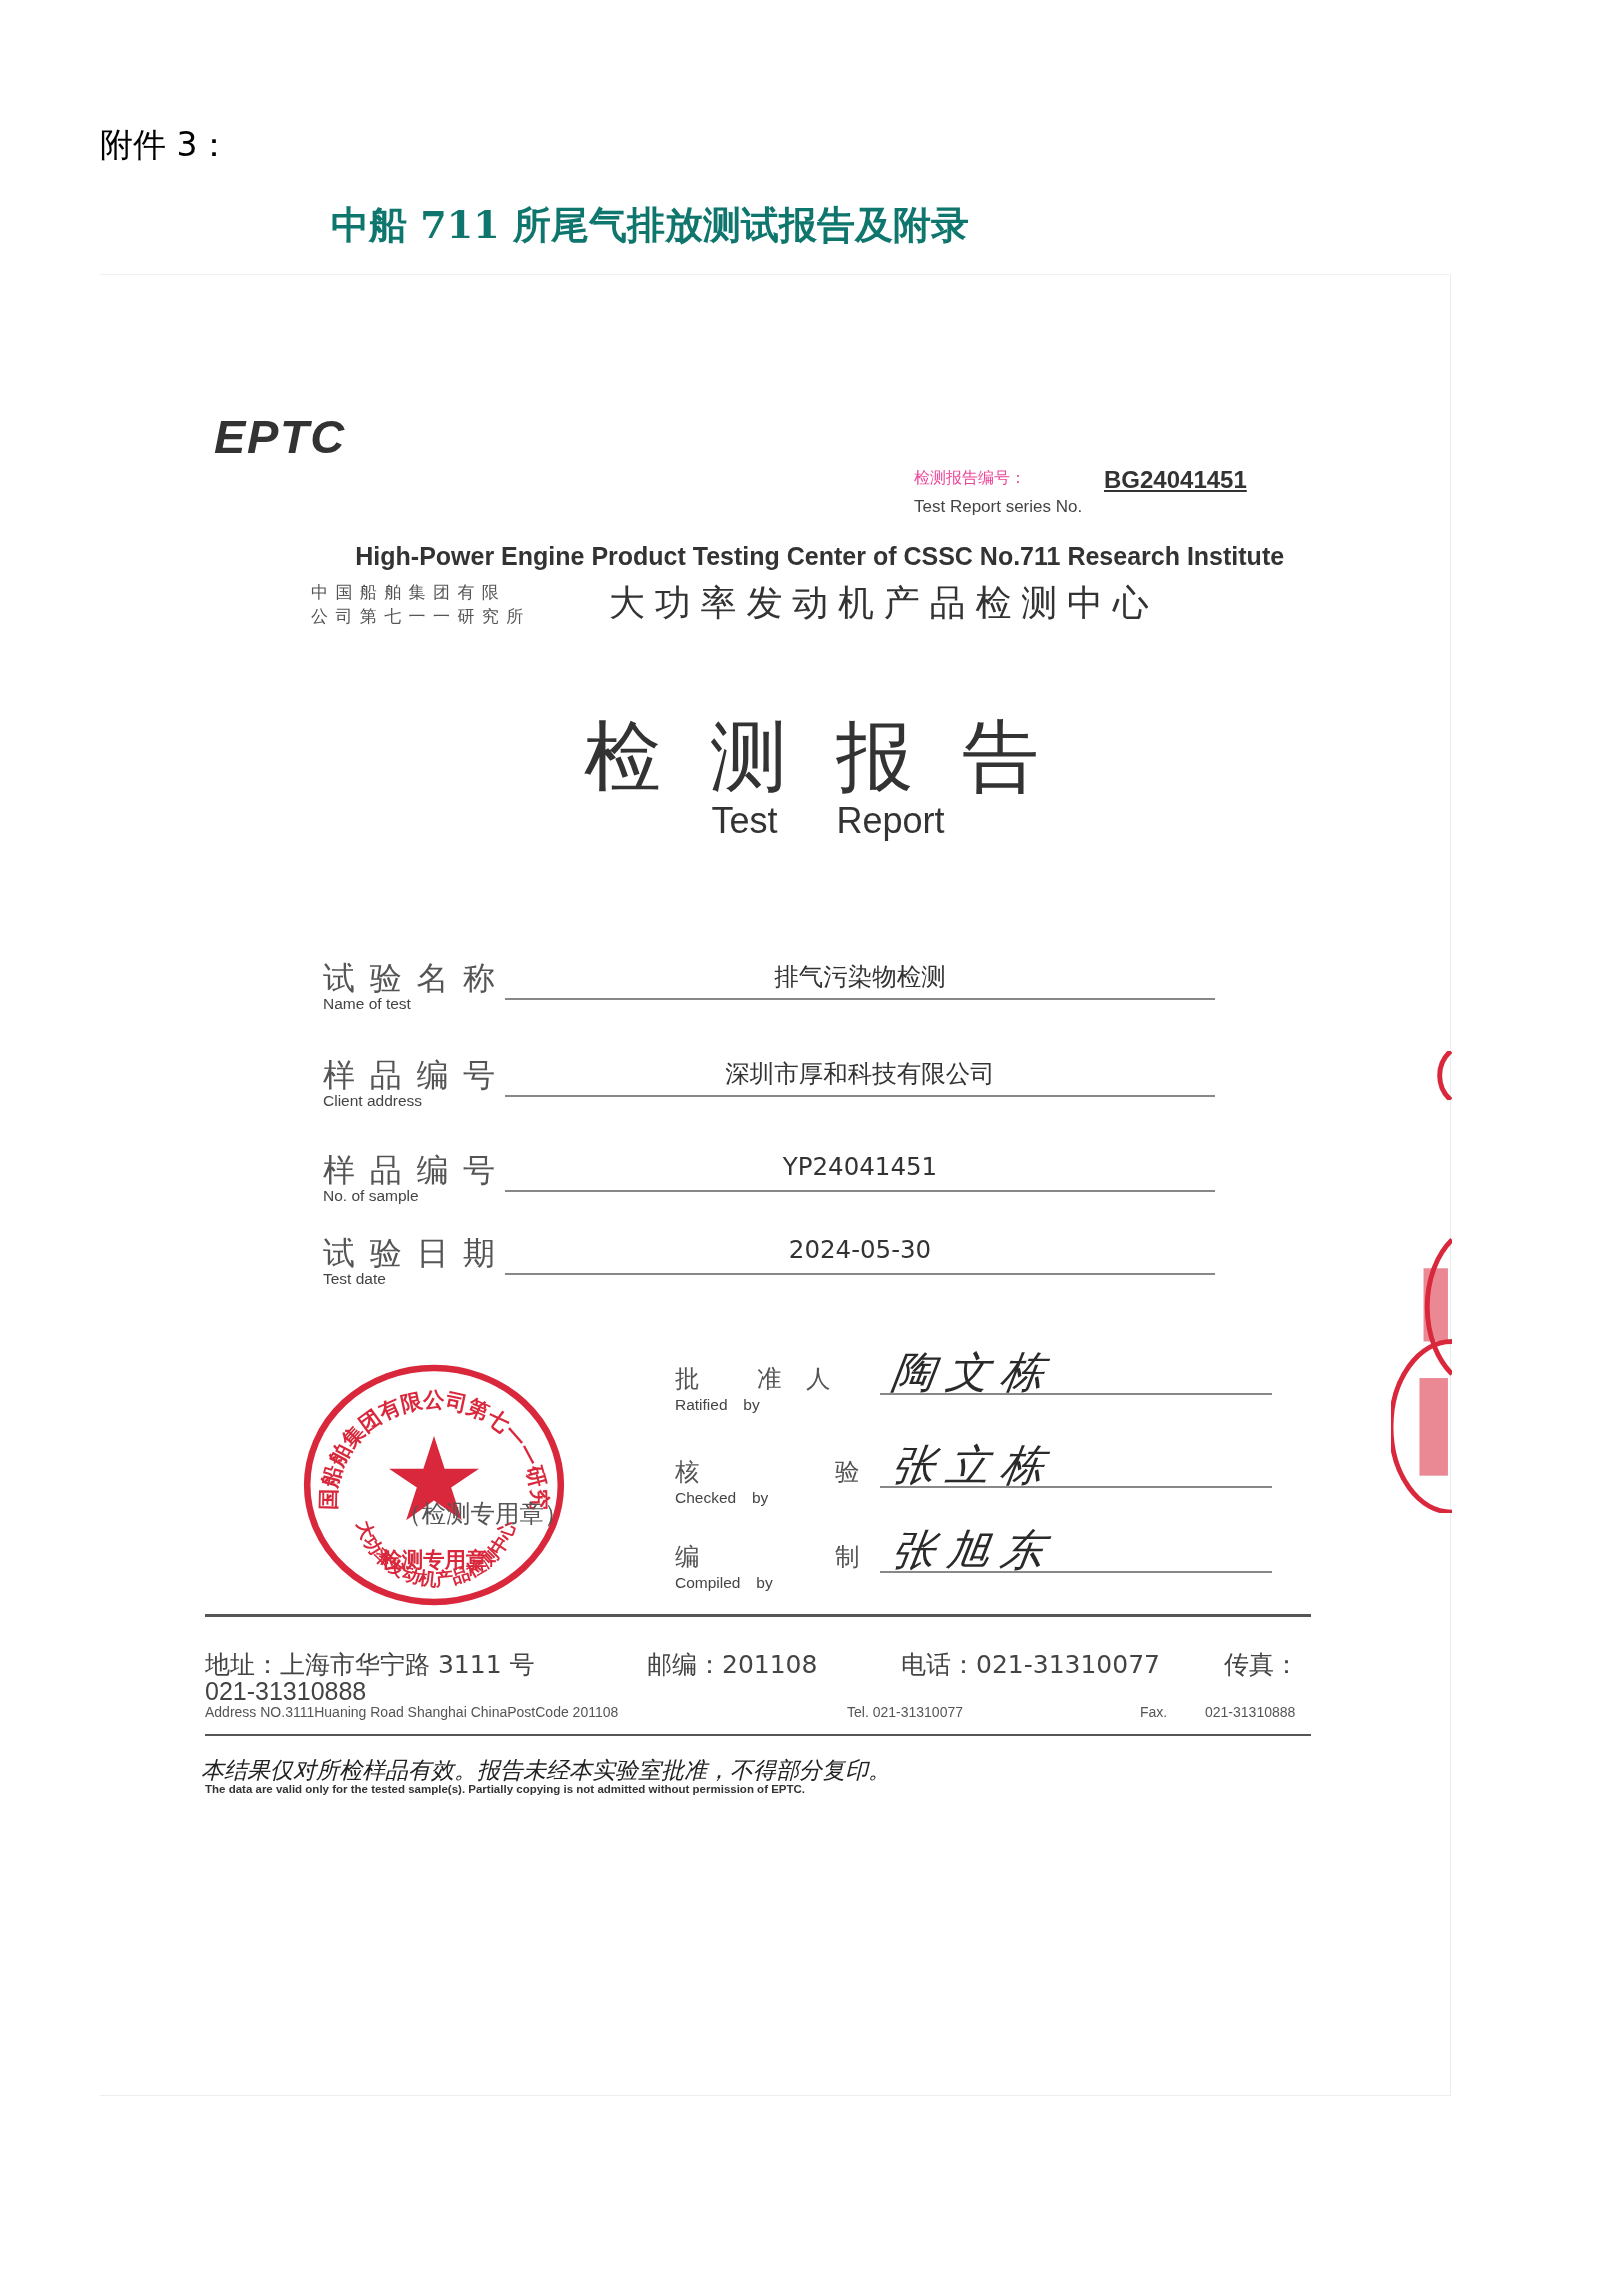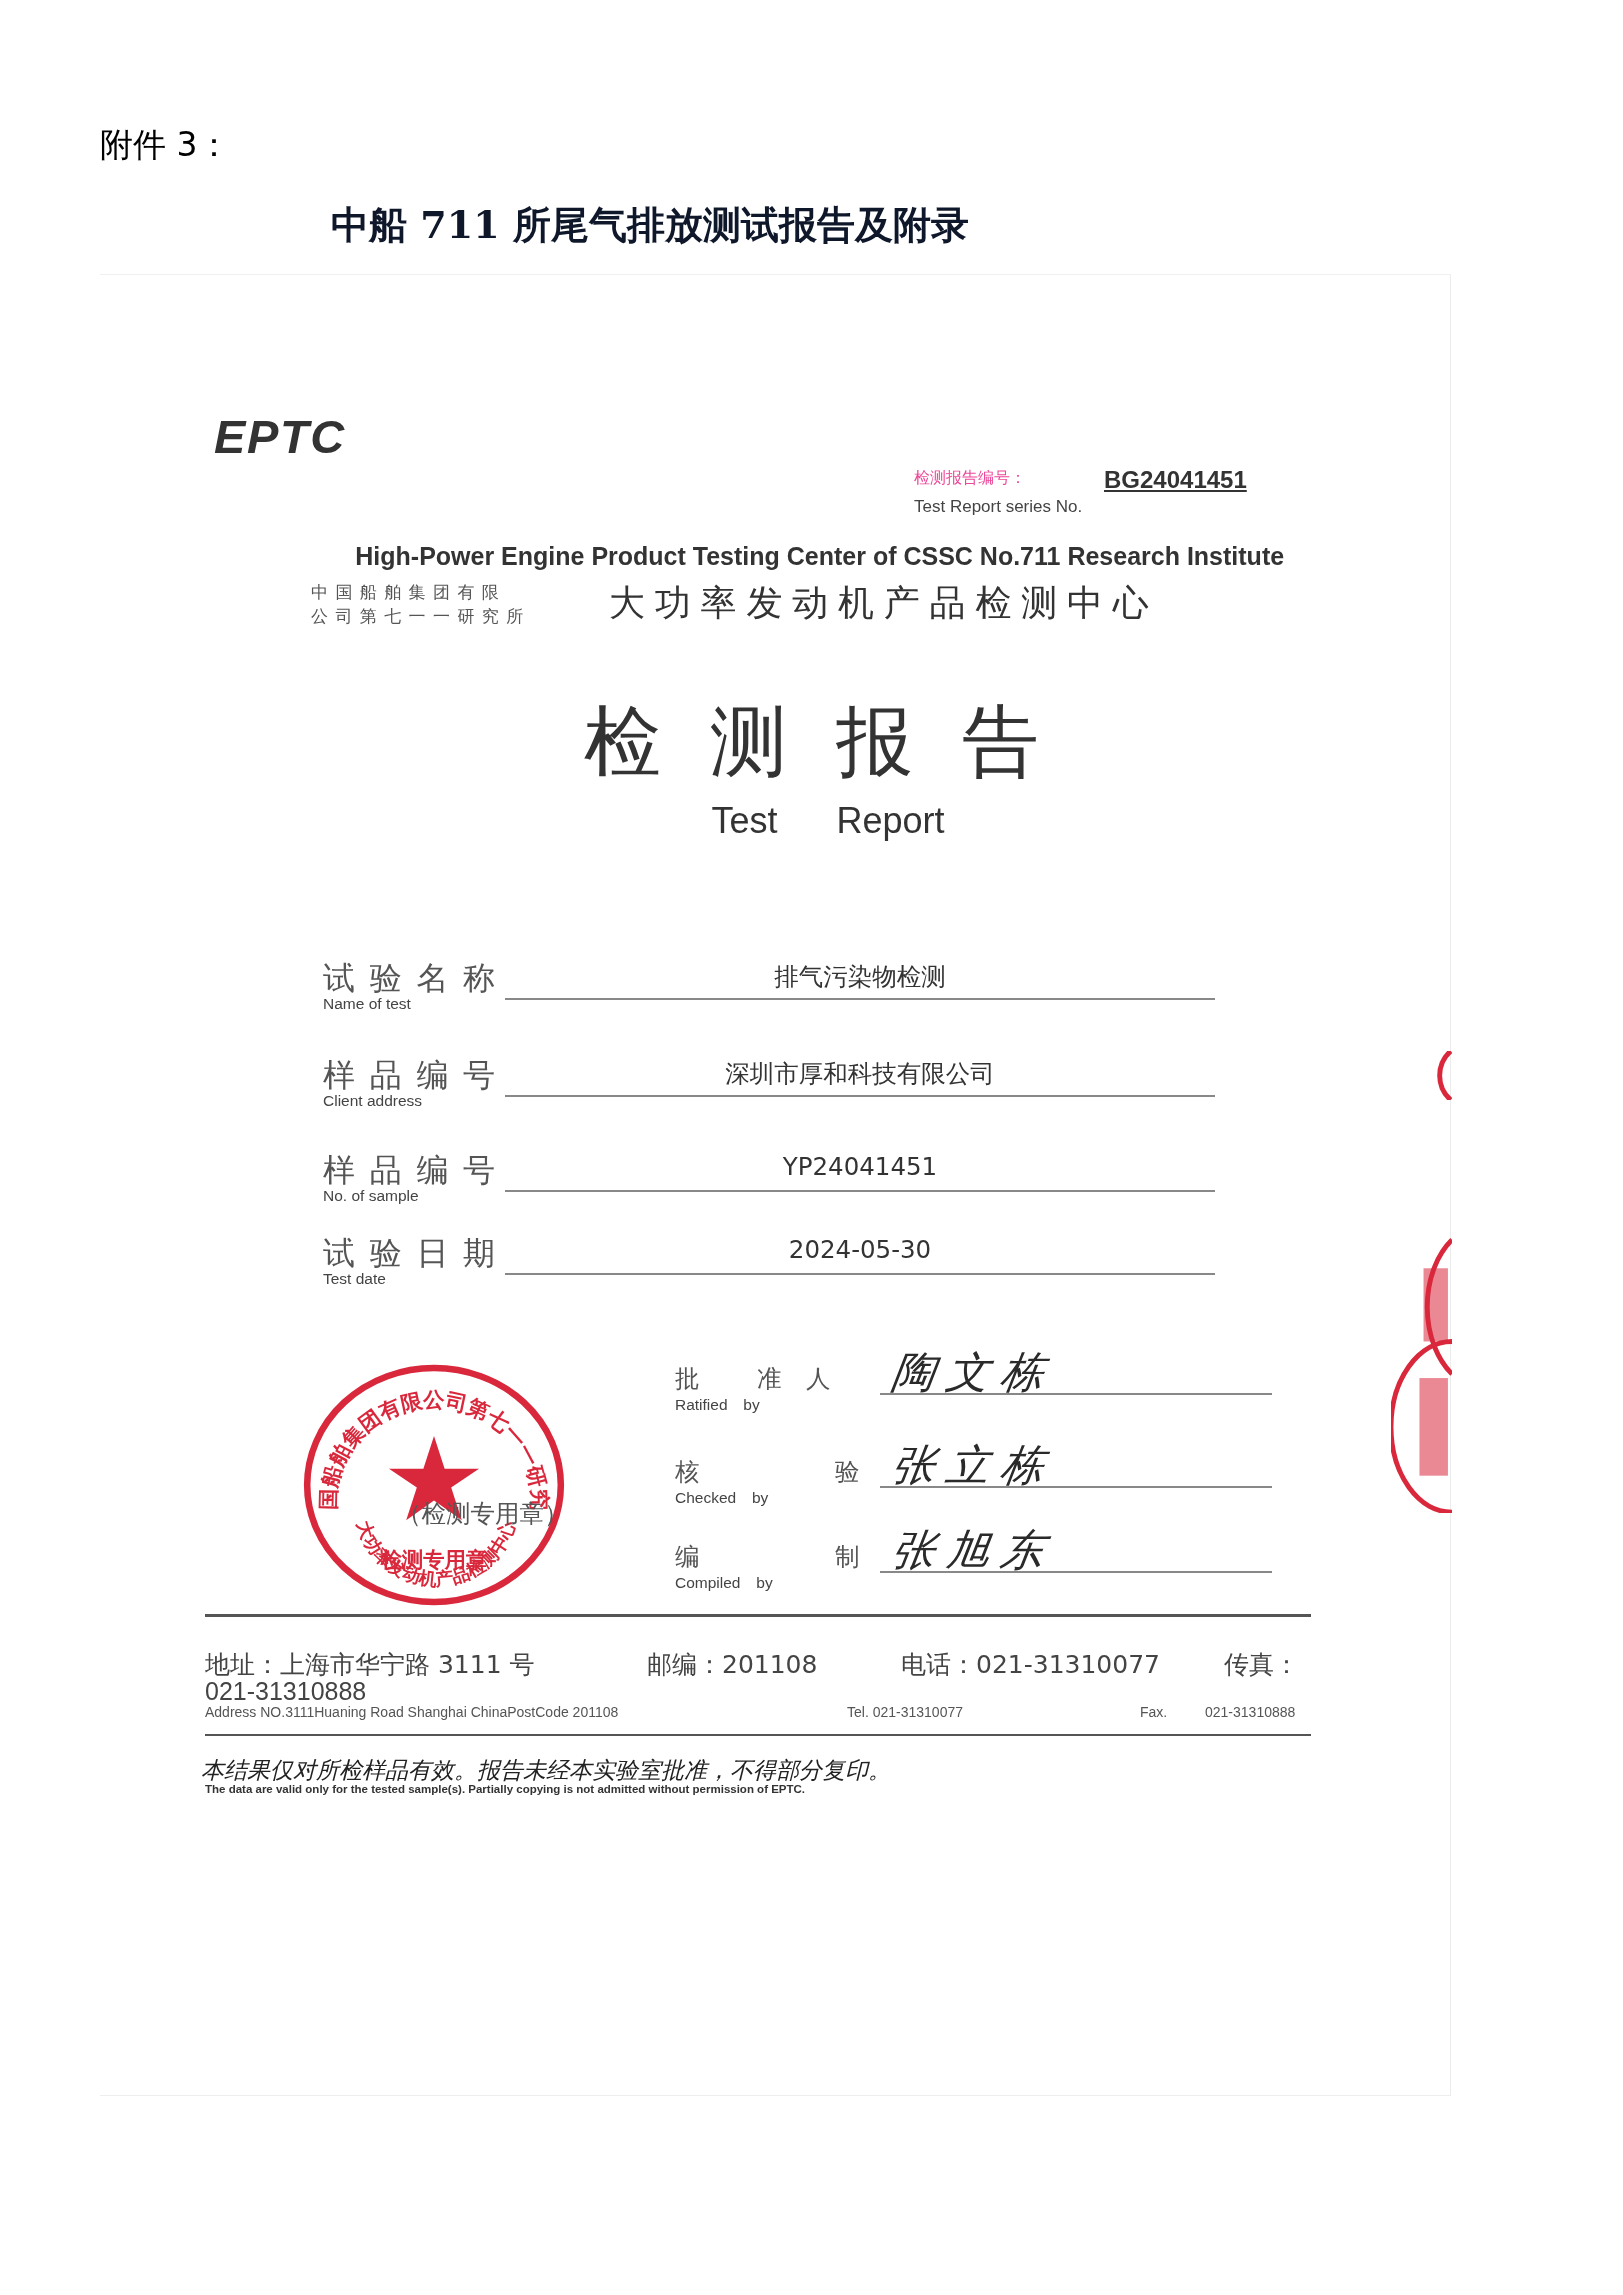--- a/index.html
+++ b/index.html
@@ -2,32 +2,32 @@
 <html style="font-size:13px"><head>
 <meta charset="utf-8">
 <style>
   html, body { margin:0; padding:0; background:#ffffff; }
   body { width:1623px; height:2295px; position:relative; overflow:hidden;
          font-family:"Liberation Sans","DejaVu Sans",sans-serif; color:#222; }
   .abs { position:absolute; }
   .attachment { left:100px; top:123px; font-size:33px; color:#000;
                 font-family:"DejaVu Sans",sans-serif; }
   .doc-title { left:0; width:1287px; top:200px; text-align:center; padding-left:13px; box-sizing:border-box;
-               font-size:38px; font-weight:bold; color:#0f172a; font-family:"DejaVu Serif",serif; }
+               font-size:38px; font-weight:bold; color:#0f766e; font-family:"DejaVu Serif",serif; }
   .scan { left:100px; top:274px; width:1350px; height:1820px; background:#fff;
           border-top:1.6px solid #f0f0f0; border-right:1.6px solid #ececec; border-bottom:1.6px solid #eeeeee; }
   .eptc { left:214px; top:409px; font-size:47px; font-weight:bold; font-style:italic; color:#333; letter-spacing:1.6px; }
   .rep-no-label { left:914px; top:468px; font-size:16px; color:#ec4899; font-family:"DejaVu Sans",sans-serif; }
   .rep-no-val { left:1104px; top:466px; font-size:24px; font-weight:bold; color:#333;text-decoration:underline; }
   .rep-no-en { left:914px; top:497px; font-size:17px; color:#444; }
   .center-en { left:0; width:1623px; top:542px; text-align:center; font-size:25px; font-weight:bold; color:#333; padding-left:16.4px; box-sizing:border-box;}
   .inst-cn1, .inst-cn2 { left:311px; font-size:17px; color:#555; letter-spacing:7.4px; font-family:"DejaVu Sans",sans-serif; }
   .inst-cn1 { top:581px; } .inst-cn2 { top:605px; }
   .center-cn { left:609px; top:579px; font-size:36px; color:#333; letter-spacing:9.8px; font-family:"DejaVu Sans",sans-serif; }
-  .big-title { left:0; width:1623px; top:691px; text-align:center; font-size:77px; color:#333;
+  .big-title { left:0; width:1623px; top:706px; text-align:center; font-size:77px; color:#333;
                letter-spacing:49px; padding-left:49px; box-sizing:border-box; font-family:"DejaVu Serif",serif; }
   .big-title-en { left:0; width:1623px; top:800px; text-align:center; font-size:36px; color:#333; word-spacing:49px; padding-left:33px; box-sizing:border-box;}
   .field { left:323px; width:892px; height:74px; }
   .field .lbl-cn { position:absolute; left:0; top:0; font-size:32px; color:#555; letter-spacing:14.7px; font-family:"DejaVu Sans",sans-serif; }
   .field .lbl-en { position:absolute; left:0; top:38px; font-size:15.5px; color:#444; }
   .field .line { position:absolute; left:182px; right:0; top:41px; border-bottom:2.5px solid #888; }
   .field .val { position:absolute; left:182px; right:0; top:3.3px; text-align:center; font-size:24.5px; color:#333; font-family:"DejaVu Sans",sans-serif; }
   .sig-row { left:675px; width:597px; height:74px; }
   .sig-row .c1 { position:absolute; left:0; top:0; font-size:24.5px; color:#555; font-family:"DejaVu Sans",sans-serif; }
   .sig-row .c2 { position:absolute; left:160px; top:0; font-size:24.5px; color:#555; font-family:"DejaVu Sans",sans-serif; }

